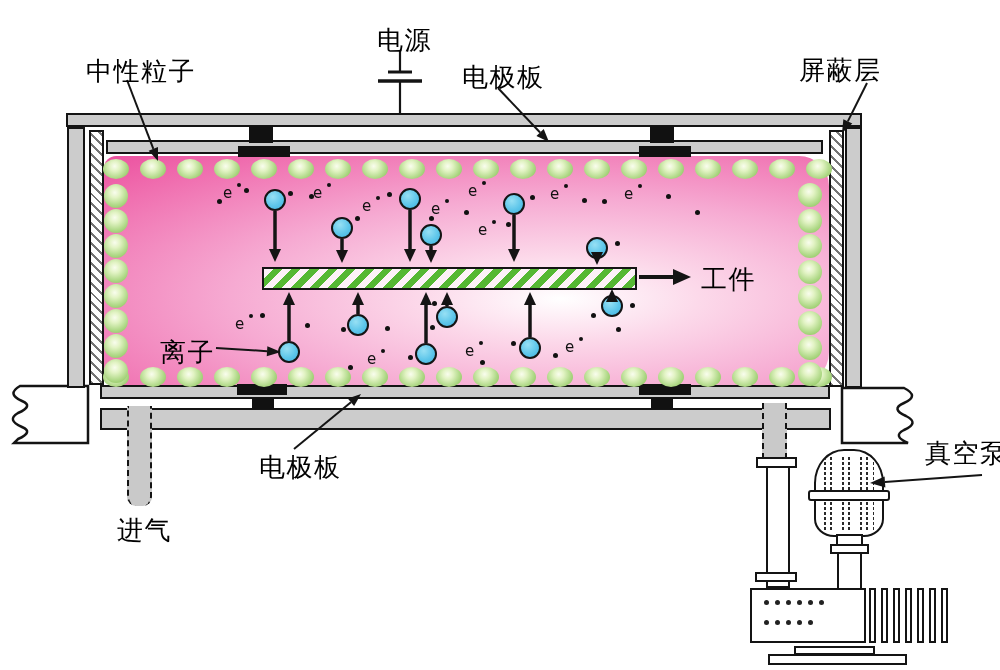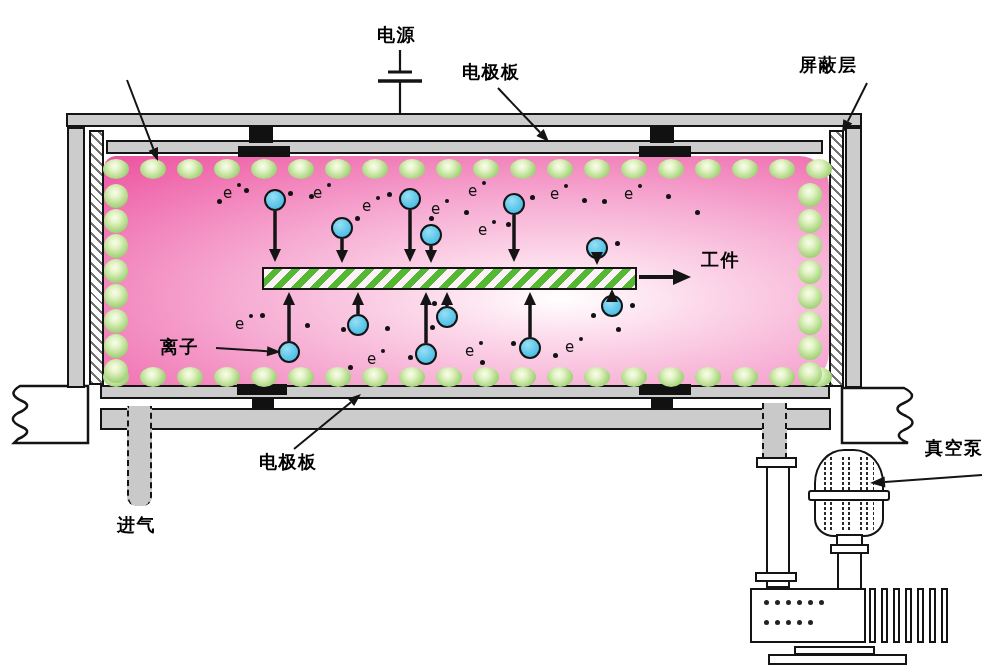--- a/index.html
+++ b/index.html
@@ -22,21 +22,21 @@
   .sphere{position:absolute;border-radius:50%;
           background:radial-gradient(circle at 45% 36%,#f9fdee 0%,#e2f3c4 26%,#b0d988 62%,#8cc55e 90%,#7eba50 100%);}
   .ion{position:absolute;width:22px;height:22px;border-radius:50%;box-sizing:border-box;
           border:2.5px solid #141414;
           background:radial-gradient(circle at 38% 32%,#97e0f4 0%,#5ec6ea 55%,#3fb2e0 100%);}
   .electron{position:absolute;width:12px;height:18px;color:#111;font-size:15px;line-height:18px;}
   .electron .edot{position:absolute;width:4px;height:4px;border-radius:50%;background:#111;top:-1px;right:-6px;}
   .dotp{position:absolute;width:5px;height:5px;border-radius:50%;background:#111;}
   .pdot{position:absolute;width:5px;height:5px;border-radius:50%;background:#222;}
   .fin{position:absolute;box-sizing:border-box;width:7px;height:55px;background:#fff;border:2px solid #141414;}
-  .label{position:absolute;color:#000;font-size:18px;font-weight:700;letter-spacing:1.5px;white-space:nowrap;}
+  .label{position:absolute;color:#000;font-size:26px;font-weight:400;letter-spacing:1.5px;white-space:nowrap;}
   svg.layer{position:absolute;left:0;top:0;pointer-events:none;}
   .pumphead{position:absolute;left:814px;top:449px;width:70px;height:88px;box-sizing:border-box;
           background:#fff;border:2.5px solid #141414;
           border-radius:30px 30px 20px 20px / 34px 34px 18px 18px;overflow:hidden;}
   .pumphead .mesh{position:absolute;left:6px;right:6px;top:5px;bottom:4px;
           background-image:repeating-linear-gradient(90deg,transparent 0 12px,#ffffff 12px 17px),
                            radial-gradient(circle,#2a2a2a 1.2px,transparent 1.5px);
           background-size:auto,6px 5px;}
 </style>
 </head>
@@ -167,24 +167,25 @@
       <g>
         <line x1="982" y1="475" x2="884.961880497461" y2="481.93129425018134" stroke="#141414" stroke-width="2"></line>
         <polygon points="870,483 884.5700217225275,476.4452714011123 885.3537392723946,487.4173170992504" fill="#141414"></polygon>
       </g>
       <g>
         <line x1="639" y1="277" x2="673" y2="277" stroke="#141414" stroke-width="4"></line>
         <polygon points="691,277 673,285 673,269" fill="#141414"></polygon>
       </g>
     </svg>
 
+  <div class="label" style="left:86px;top:54px;z-index:7">中性粒子</div>
   <div class="label" style="left:377px;top:23px;z-index:7">电源</div>
   <div class="label" style="left:462px;top:60px;z-index:7">电极板</div>
   <div class="label" style="left:799px;top:53px;z-index:7">屏蔽层</div>
-  <div class="label" style="left:701px;top:248px;z-index:7">工件</div>
+  <div class="label" style="left:701px;top:262px;z-index:7">工件</div>
   <div class="label" style="left:160px;top:335px;z-index:7">离子</div>
   <div class="label" style="left:259px;top:450px;z-index:7">电极板</div>
   <div class="label" style="left:117px;top:513px;z-index:7">进气</div>
   <div class="label" style="left:925px;top:436px;z-index:7">真空泵</div>
 <div class="sphere" style="left: 103px; top: 159px; width: 26px; height: 20px; z-index: 4;"></div>
     <div class="sphere" style="left: 140px; top: 159px; width: 26px; height: 20px; z-index: 4;"></div>
     <div class="sphere" style="left: 177px; top: 159px; width: 26px; height: 20px; z-index: 4;"></div>
     <div class="sphere" style="left: 214px; top: 159px; width: 26px; height: 20px; z-index: 4;"></div>
     <div class="sphere" style="left: 251px; top: 159px; width: 26px; height: 20px; z-index: 4;"></div>
     <div class="sphere" style="left: 288px; top: 159px; width: 26px; height: 20px; z-index: 4;"></div>

